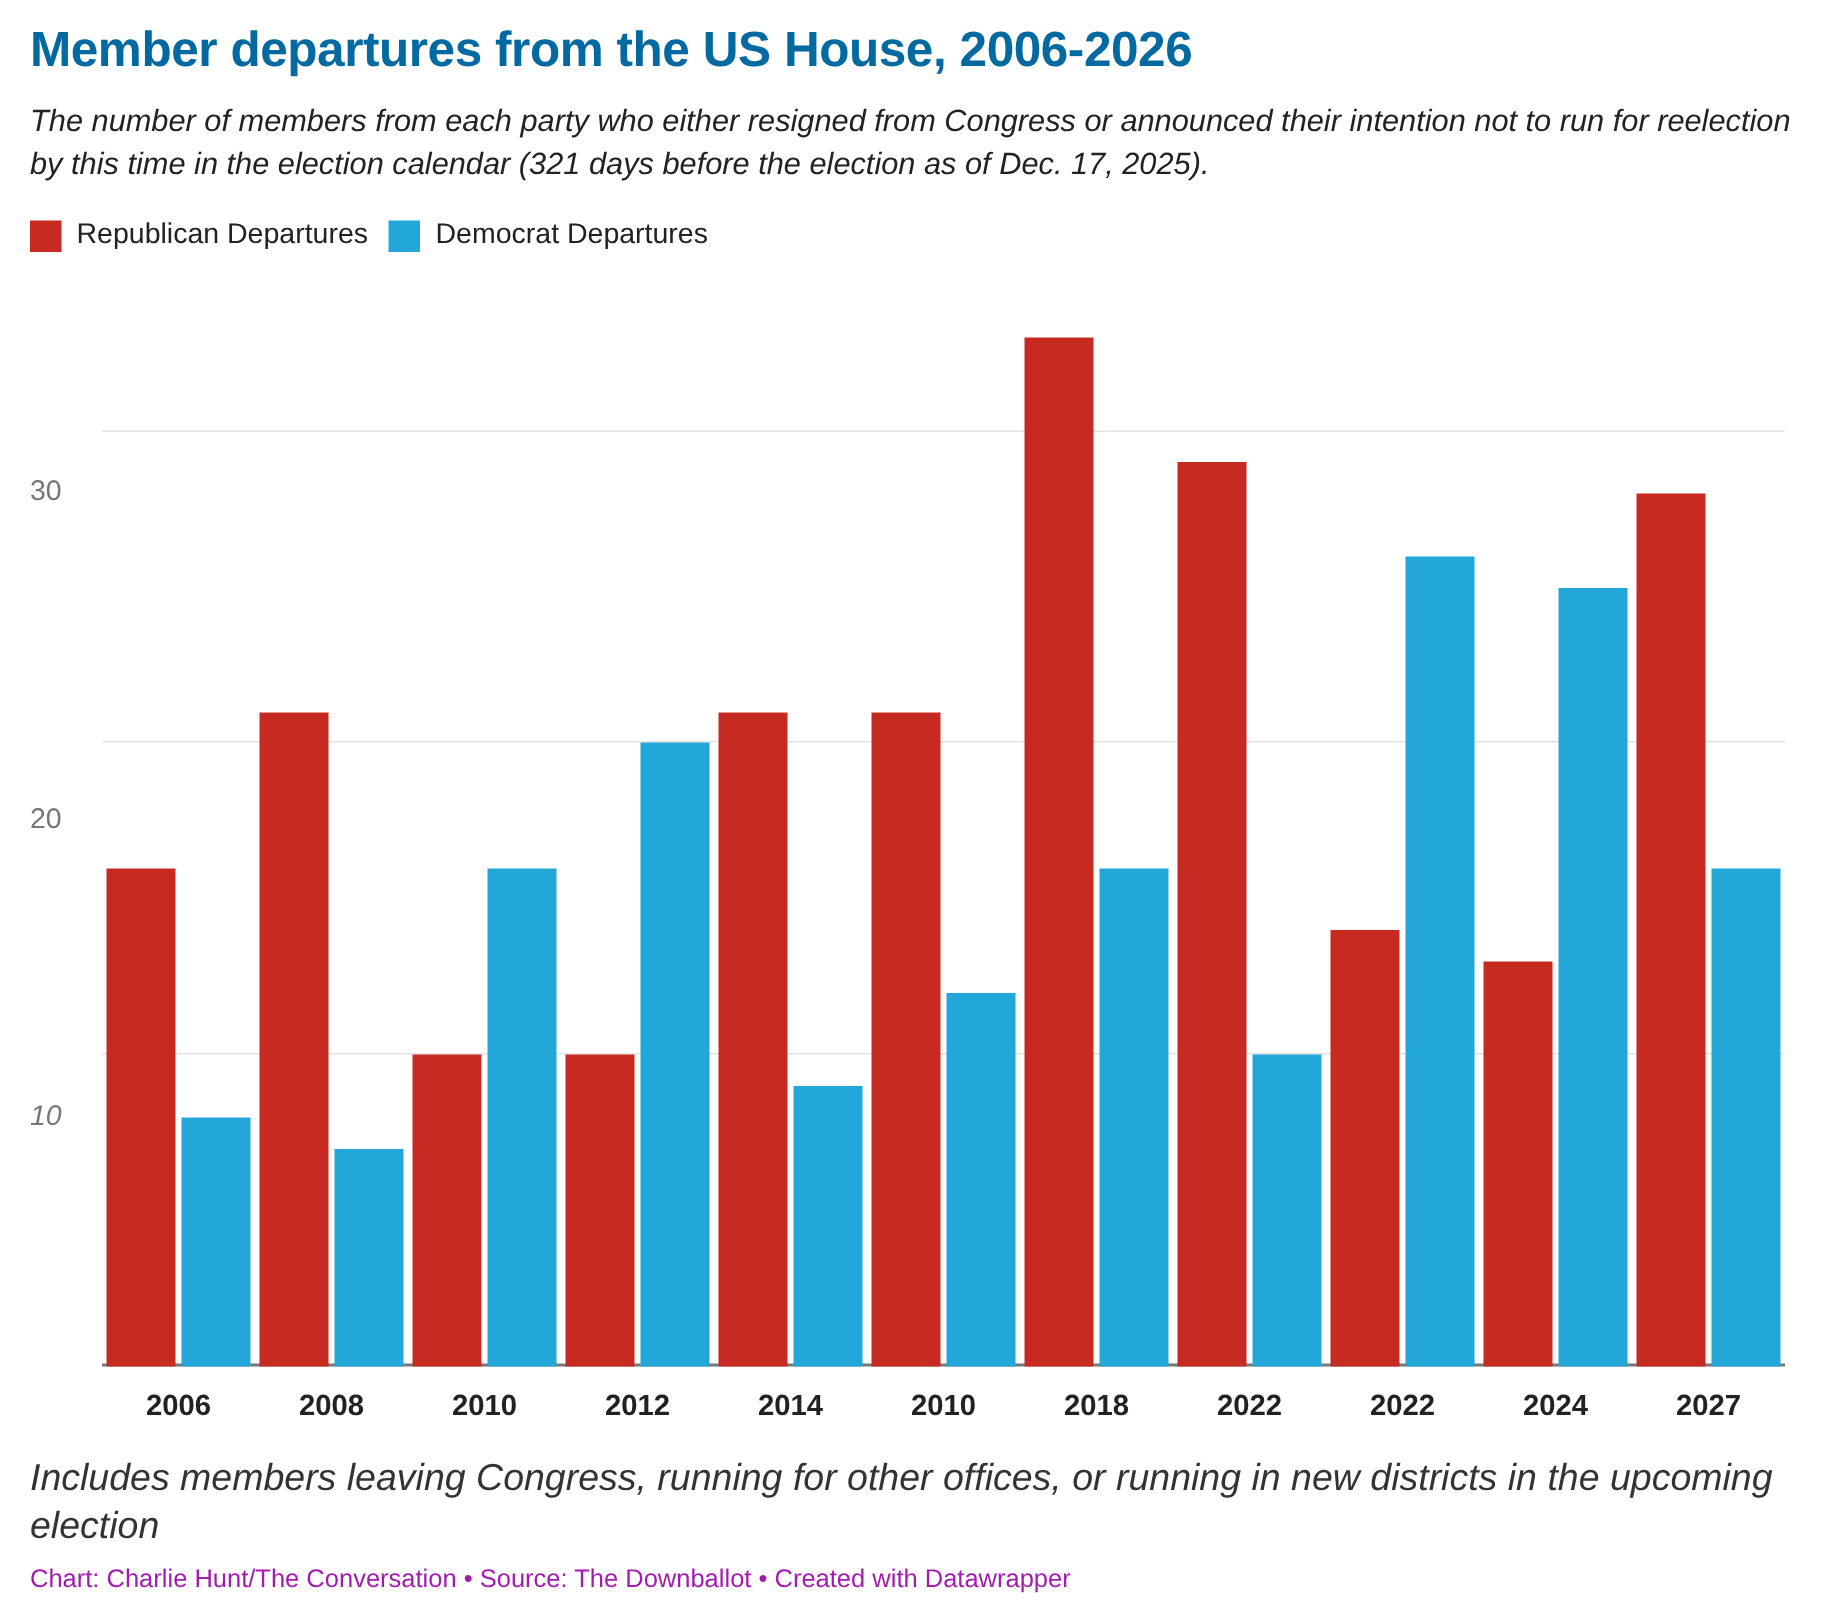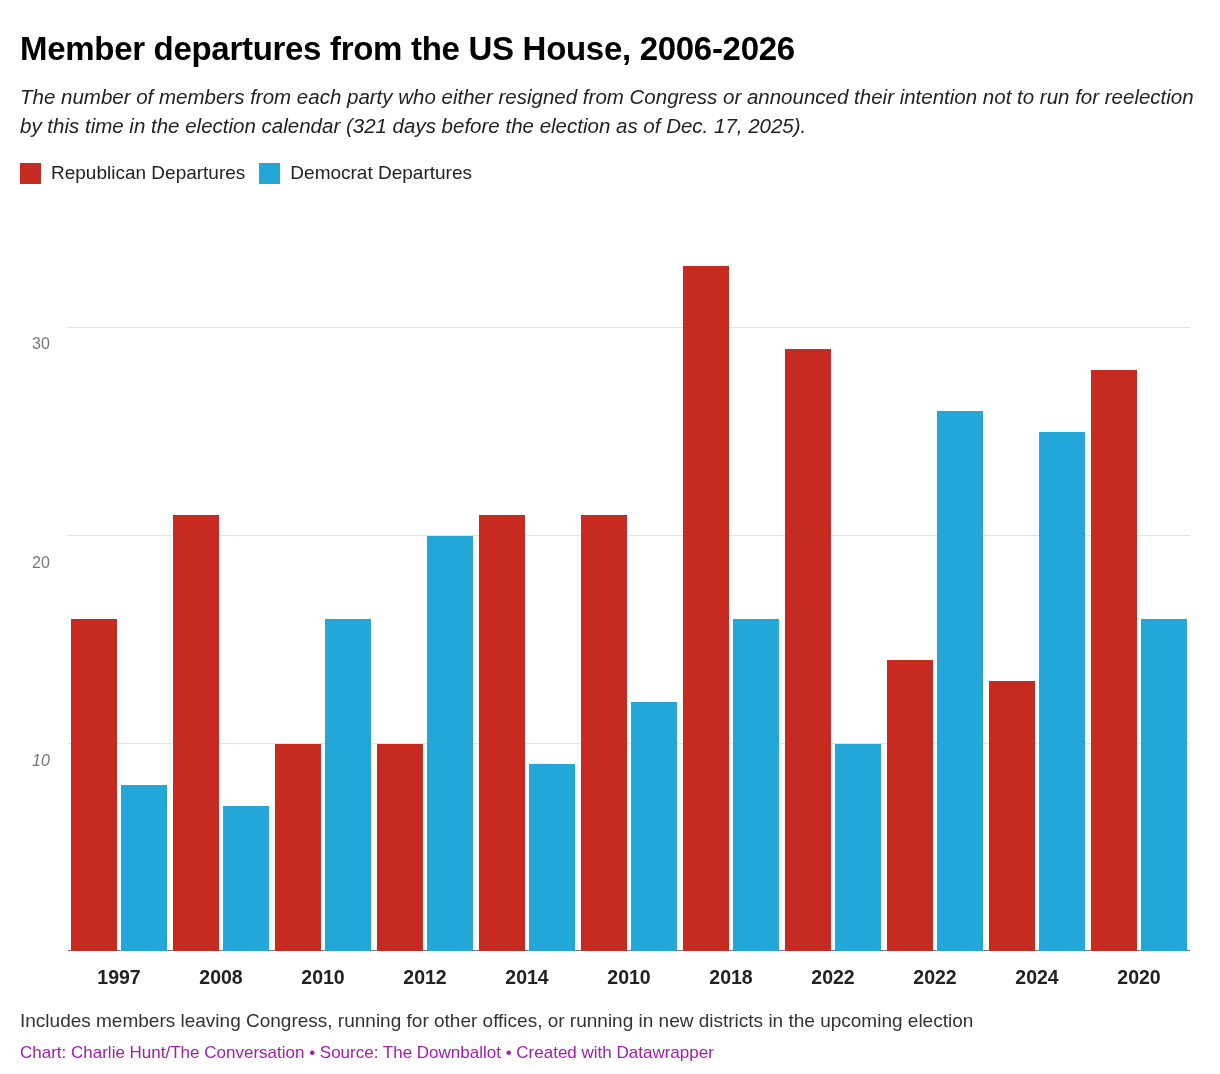--- a/index.html
+++ b/index.html
@@ -21,22 +21,22 @@
     box-sizing: border-box;
     padding: 14px 20px 10px 20px;
     display: flex;
     flex-direction: column;
   }
   .title {
     font-size: 33px;
     font-weight: bold;
     letter-spacing: -0.3px;
     line-height: 1.15;
-    margin: 16px 0 14px 0;
-    color: #000000;
+    margin: 0 0 14px 0;
+    color: #0369a1;
   }
   .subtitle {
     font-size: 20.5px;
     line-height: 1.42;
     color: #222222;
     margin: 0 0 22px 0;
     max-width: 1190px;
     font-style: italic;
   }
   .legend {
@@ -79,24 +79,24 @@
     background: #e3e3e3;
   }
   .gridline.axis {
     background: #777777;
     height: 1.5px;
   }
   .ytick {
     position: absolute;
     left: 0;
     transform: translateY(-50%);
-    font-size: 16px;
+    font-size: 19px;
     color: #777777;
     width: 42px;
-    text-align: center;
+    text-align: left;
   }
   .bars {
     position: absolute;
     left: 0;
     right: 0;
     top: 0;
     bottom: 0;
     display: flex;
     align-items: flex-end;
     justify-content: space-between;
@@ -121,21 +121,22 @@
     justify-content: space-between;
   }
   .xlabel {
     flex: 1 1 0;
     text-align: center;
     font-size: 19.5px;
     font-weight: bold;
     color: #222222;
   }
   .footnote {
-    font-size: 19px;
+    font-size: 25px;
+    font-style: italic;
     color: #333333;
     margin: 0 0 8px 0;
     line-height: 1.3;
   }
   .credit {
     font-size: 17px;
     color: #a21caf;
     line-height: 1.3;
     margin: 0;
   }
@@ -214,30 +215,30 @@
             <div class="bar" style="background: rgb(34, 167, 216); height: 332.371px;"></div>
           </div>
         </div>
     </div>
     <div id="yticks">
         <div class="ytick" style="top: 521px; font-style: italic;">10</div>
         <div class="ytick" style="top: 323px;">20</div>
         <div class="ytick" style="top: 103.866px;">30</div>
       </div>
     <div class="xlabels" id="xlabels">
-        <div class="xlabel">1997</div>
+        <div class="xlabel">2006</div>
         <div class="xlabel">2008</div>
         <div class="xlabel">2010</div>
         <div class="xlabel">2012</div>
         <div class="xlabel">2014</div>
         <div class="xlabel">2010</div>
         <div class="xlabel">2018</div>
         <div class="xlabel">2022</div>
         <div class="xlabel">2022</div>
         <div class="xlabel">2024</div>
-        <div class="xlabel">2020</div>
+        <div class="xlabel">2027</div>
       </div>
   </div>
 
   <p class="footnote">Includes members leaving Congress, running for other offices, or running in new districts in the upcoming election</p>
   <p class="credit">Chart: Charlie Hunt/The Conversation • Source: The Downballot • Created with Datawrapper</p>
 
 </div>
 
 </body></html>

